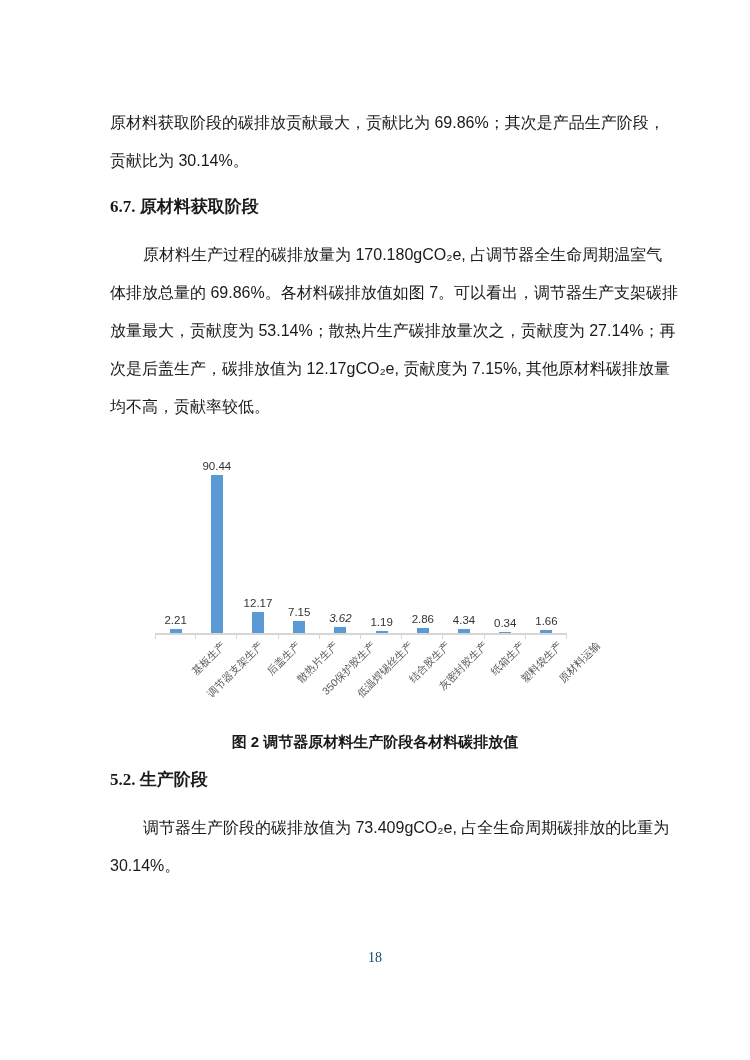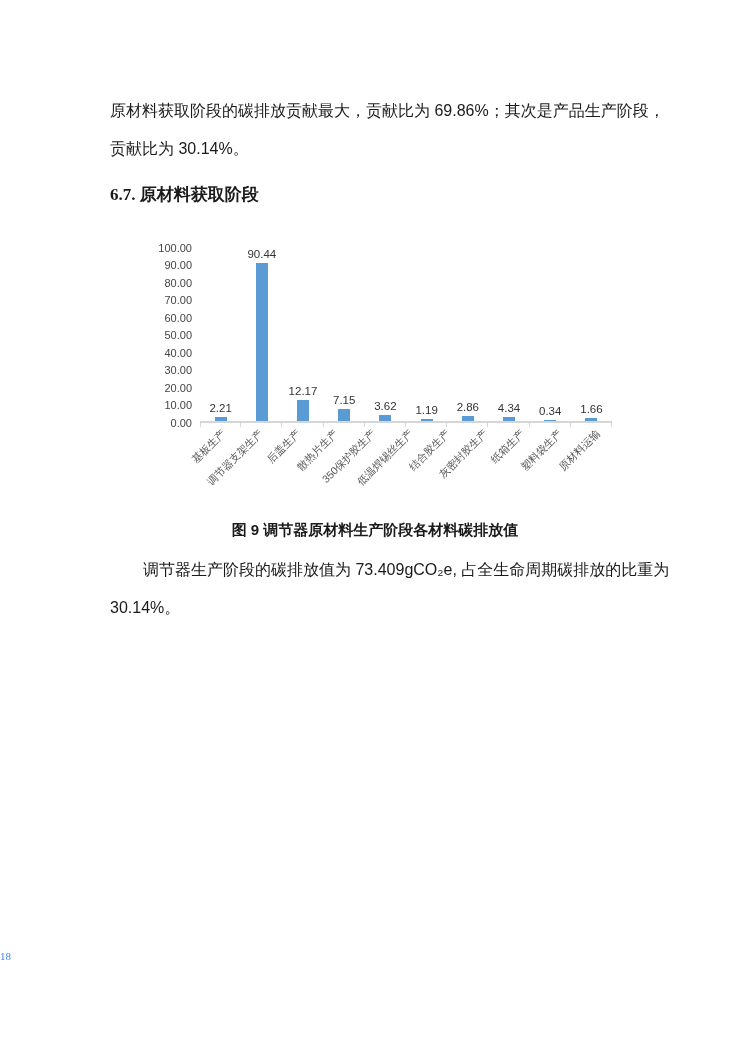--- a/index.html
+++ b/index.html
@@ -6,21 +6,21 @@
   html,body { background:#ffffff; }
   .page {
     position:relative;
     width:750px; height:1060px;
     background:#ffffff;
     outline:1px solid #ececec;
     font-family:"Liberation Sans", sans-serif;
     color:#1a1a1a;
     overflow:hidden;
   }
-  .content { width:530px; margin:0 auto; padding-top:92px; }
+  .content { width:530px; margin:12px auto; padding-top:92px; }
   .para { font-size:16px; line-height:38px; }
   .line { white-space:nowrap; }
   .line.indent { text-indent:33px; }
   .heading {
     font-family:"Liberation Serif", serif;
     font-size:17px; font-weight:bold;
     line-height:38px; margin-top:8px;
     white-space:nowrap;
   }
   .para.section { margin-top:10px; }
@@ -61,72 +61,66 @@
     position:absolute; top:4px; right:50%;
     transform:rotate(-45deg); transform-origin:100% 0;
     font-size:10.5px; color:#555555; white-space:nowrap;
   }
   .caption {
     margin-top:18px; text-align:center;
     font-size:15px; font-weight:bold; line-height:22px;
   }
   .page-number {
     position:absolute; top:950px; left:0; width:100%;
-    font-family:"Liberation Serif", serif;
-    font-size:11px; color:#3b82f6;
+    text-align:center; font-family:"Liberation Serif", serif;
+    font-size:14px; color:#0c4a6e;
   }
 </style>
 </head>
 <body>
 
 <div class="page">
   <div class="content">
 
     <div class="para">
       <div class="line">原材料获取阶段的碳排放贡献最大，贡献比为 69.86%；其次是产品生产阶段，</div>
       <div class="line">贡献比为 30.14%。</div>
     </div>
 
     <div class="heading">6.7. 原材料获取阶段</div>
 
+    <div class="para section">
+      <div class="line indent">原材料生产过程的碳排放量为 170.180gCO₂e, 占调节器全生命周期温室气</div>
+      <div class="line">体排放总量的 69.86%。各材料碳排放值如图 7。可以看出，调节器生产支架碳排</div>
+      <div class="line">放量最大，贡献度为 53.14%；散热片生产碳排放量次之，贡献度为 27.14%；再</div>
+      <div class="line">次是后盖生产，碳排放值为 12.17gCO₂e, 贡献度为 7.15%, 其他原材料碳排放量</div>
+      <div class="line">均不高，贡献率较低。</div>
+    </div>
 
     <div class="chart-block">
       <div class="chart-top">
-        <div class="y-axis">
-            <div class="ytick" style="top: -6.5px;">100.00</div>
-            <div class="ytick" style="top: 11px;">90.00</div>
-            <div class="ytick" style="top: 28.5px;">80.00</div>
-            <div class="ytick" style="top: 46px;">70.00</div>
-            <div class="ytick" style="top: 63.5px;">60.00</div>
-            <div class="ytick" style="top: 81px;">50.00</div>
-            <div class="ytick" style="top: 98.5px;">40.00</div>
-            <div class="ytick" style="top: 116px;">30.00</div>
-            <div class="ytick" style="top: 133.5px;">20.00</div>
-            <div class="ytick" style="top: 151px;">10.00</div>
-            <div class="ytick" style="top: 168.5px;">0.00</div>
-          </div>
         <div class="plot">
             <div class="col">
               <div class="val" style="bottom: 6.8675px;">2.21</div>
               <div class="bar" style="height: 3.8675px; background: rgb(91, 155, 213);"></div>
             </div>
             <div class="col">
               <div class="val" style="bottom: 161.27px;">90.44</div>
               <div class="bar" style="height: 158.27px; background: rgb(91, 155, 213);"></div>
             </div>
             <div class="col">
               <div class="val" style="bottom: 24.2975px;">12.17</div>
               <div class="bar" style="height: 21.2975px; background: rgb(91, 155, 213);"></div>
             </div>
             <div class="col">
               <div class="val" style="bottom: 15.5125px;">7.15</div>
               <div class="bar" style="height: 12.5125px; background: rgb(91, 155, 213);"></div>
             </div>
             <div class="col">
-              <div class="val" style="bottom: 9.335px;">3.62</div>
+              <div class="val" style="bottom: 9.335px; font-style: italic;">3.62</div>
               <div class="bar" style="height: 6.335px; background: rgb(91, 155, 213);"></div>
             </div>
             <div class="col">
               <div class="val" style="bottom: 5.0825px;">1.19</div>
               <div class="bar" style="height: 2.0825px; background: rgb(91, 155, 213);"></div>
             </div>
             <div class="col">
               <div class="val" style="bottom: 8.005px;">2.86</div>
               <div class="bar" style="height: 5.005px; background: rgb(91, 155, 213);"></div>
             </div>
@@ -174,22 +168,23 @@
           </div>
           <div class="cat-cell">
             <span class="cat">塑料袋生产</span>
           </div>
           <div class="cat-cell">
             <span class="cat">原材料运输</span>
           </div>
         </div>
     </div>
 
-    <div class="caption">图 9 调节器原材料生产阶段各材料碳排放值</div>
+    <div class="caption">图 2 调节器原材料生产阶段各材料碳排放值</div>
 
+    <div class="heading">5.2. 生产阶段</div>
 
     <div class="para section">
       <div class="line indent">调节器生产阶段的碳排放值为 73.409gCO₂e, 占全生命周期碳排放的比重为</div>
       <div class="line">30.14%。</div>
     </div>
 
   </div>
 
   <div class="page-number">18</div>
 </div>

